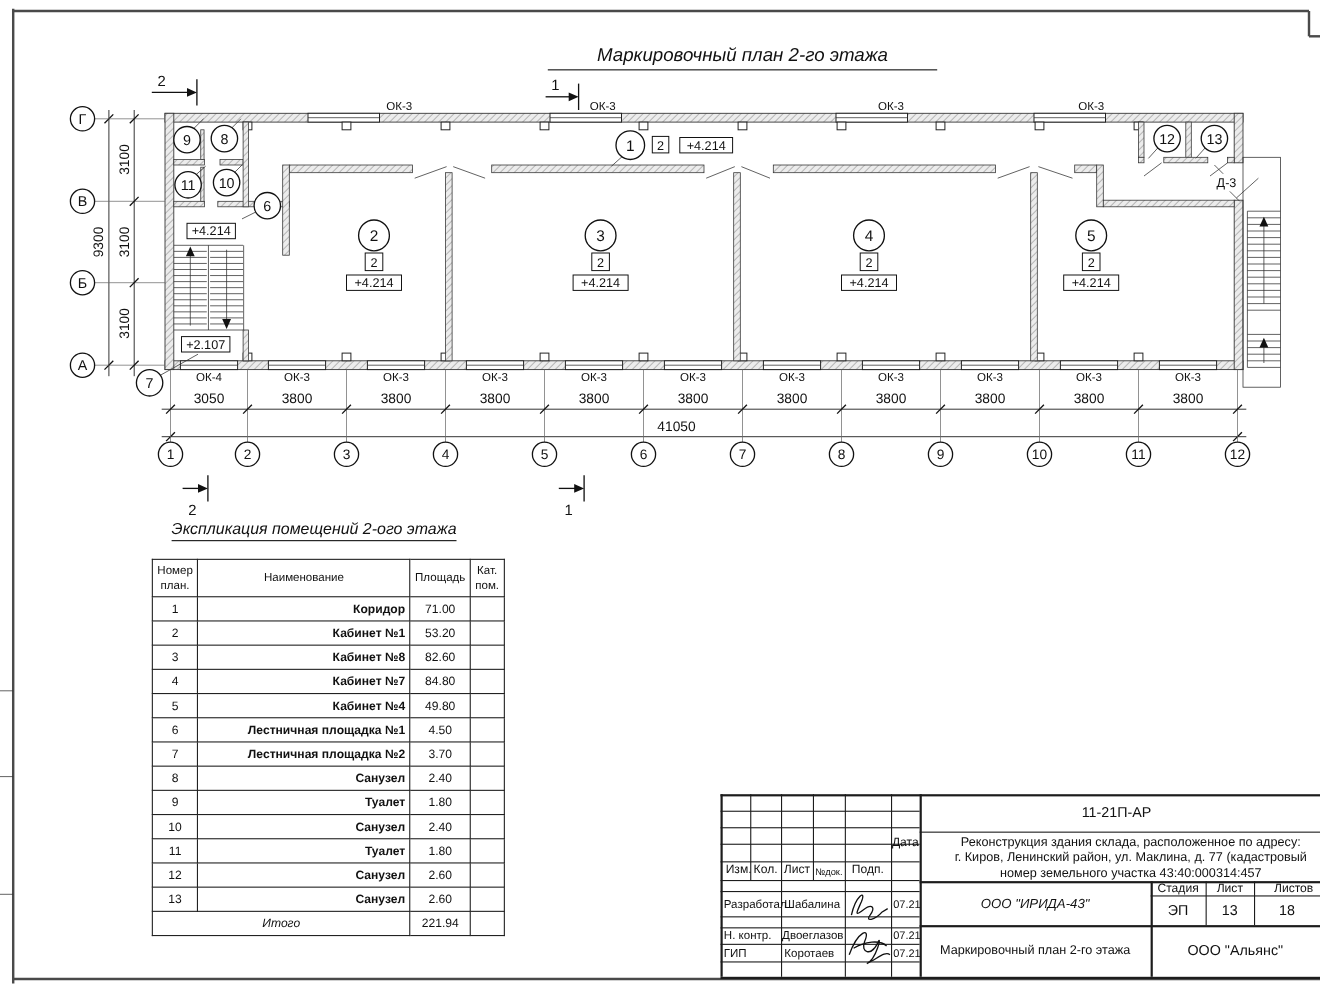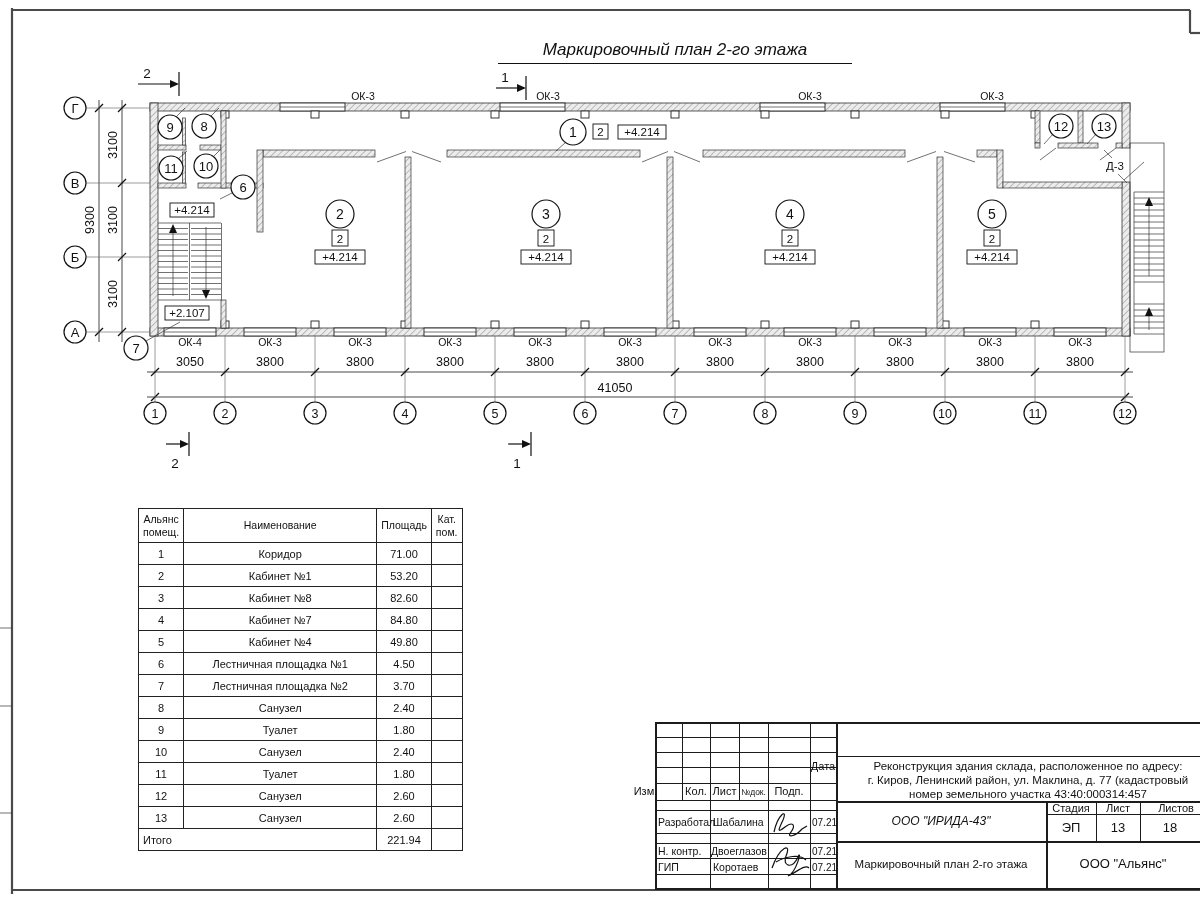--- a/index.html
+++ b/index.html
@@ -23,22 +23,22 @@
   #plan-title{left:498px;top:40px;width:354px;text-align:center;font-size:17px;
     font-style:italic;border-bottom:1.7px solid #111;padding-bottom:3px;}
   #expl-title{left:156px;top:473px;font-size:14.5px;font-style:italic;
     border-bottom:1.5px solid #111;padding-bottom:2px;}
   #expl{left:138px;top:508px;}
   #expl table{border-collapse:collapse;table-layout:fixed;font-size:11px;}
   #expl th,#expl td{border:1px solid #222;padding:0 4px;height:21px;
     text-align:center;overflow:hidden;white-space:nowrap;font-weight:normal;}
   #expl table{border:1.6px solid #111;}
   #expl th{height:33px;white-space:normal;line-height:1.15;font-size:10.5px;}
-  #expl td.nm{text-align:center;}
-  #expl td.rt{text-align:left;}
+  #expl td.nm{text-align:right;font-weight:bold;}
+  #expl td.rt{text-align:center;font-style:italic;}
   #tb{left:0;top:0;width:1200px;height:900px;pointer-events:none;}
   .hl,.vl{position:absolute;background:#1c1c1c;}
   .tbx{position:absolute;font-size:11px;line-height:1.2;white-space:nowrap;}
   .ctr{text-align:center;}
 </style>
 </head>
 <body>
 
 <div id="sheet">
 
@@ -442,32 +442,33 @@
         <circle cx="1061" cy="126" r="12" class="axc"></circle>
         <text x="1061" y="130.5" font-size="13" text-anchor="middle">12</text>
         <line x1="1096" y1="134" x2="1087" y2="144" class="thn"></line>
         <circle cx="1104" cy="126" r="12" class="axc"></circle>
         <text x="1104" y="130.5" font-size="13" text-anchor="middle">13</text>
       </g>
 </svg>
 
 <div class="ovl" id="plan-title">Маркировочный план 2-го этажа</div>
 
+<div class="ovl" id="expl-title">Экспликация помещений 2-ого этажа</div>
 
 <div class="ovl" id="expl">
   <table>
     <colgroup>
           <col style="width:37px">
           <col style="width:193px">
           <col style="width:47px">
           <col style="width:25px">
         </colgroup>
     <thead>
       <tr>
-        <th>Альянс помещ.</th>
+        <th>Номер план.</th>
         <th>Наименование</th>
         <th>Площадь</th>
         <th>Кат. пом.</th>
       </tr>
     </thead>
     <tbody id="expl-body">
           <tr>
             <td>1</td>
             <td class="nm">Коридор</td>
             <td>71.00</td>
@@ -578,26 +579,27 @@
         <div class="hl" style="left: 655px; top: 858px; height: 1px; width: 181px;"></div>
         <div class="hl" style="left: 655px; top: 874px; height: 1px; width: 181px;"></div>
         <div class="hl" style="left: 836px; top: 756px; height: 1px; width: 364px;"></div>
         <div class="hl" style="left: 836px; top: 801px; height: 1.6px; width: 364px;"></div>
         <div class="hl" style="left: 1046px; top: 814px; height: 1px; width: 154px;"></div>
         <div class="hl" style="left: 836px; top: 841px; height: 1.6px; width: 364px;"></div>
         <div class="vl" style="left: 1046px; top: 801px; width: 1.6px; height: 87px;"></div>
         <div class="vl" style="left: 1096px; top: 801px; width: 1px; height: 40px;"></div>
         <div class="vl" style="left: 1140px; top: 801px; width: 1px; height: 40px;"></div>
       </div>
+  <div class="tbx ctr" style="left:836px;top:731px;width:358px;font-size:13px">11-21П-АР</div>
   <div class="tbx ctr" style="left:836px;top:759px;width:384px;font-size:11.5px;line-height:14px">
     <div>Реконструкция здания склада, расположенное по адресу:</div>
     <div>г. Киров, Ленинский район, ул. Маклина, д. 77 (кадастровый</div>
     <div>номер земельного участка 43:40:000314:457</div>
   </div>
-  <div class="tbx ctr" style="left:632px;top:785px;width:27px">Изм.</div>
+  <div class="tbx ctr" style="left:658px;top:785px;width:27px">Изм.</div>
   <div class="tbx ctr" style="left:682px;top:785px;width:28px">Кол.</div>
   <div class="tbx ctr" style="left:710px;top:785px;width:29px">Лист</div>
   <div class="tbx ctr" style="left:739px;top:787px;width:29px;font-size:8.5px">№док.</div>
   <div class="tbx ctr" style="left:768px;top:785px;width:42px">Подп.</div>
   <div class="tbx ctr" style="left:810px;top:760px;width:26px">Дата</div>
 
   <div class="tbx" style="left:658px;top:816px;font-size:10.5px">Разработал</div>
   <div class="tbx" style="left:713px;top:816px;font-size:10.5px">Шабалина</div>
   <div class="tbx" style="left:812px;top:817px;font-size:10px">07.21</div>
   <div class="tbx" style="left:658px;top:845px;font-size:10.5px">Н. контр.</div>

